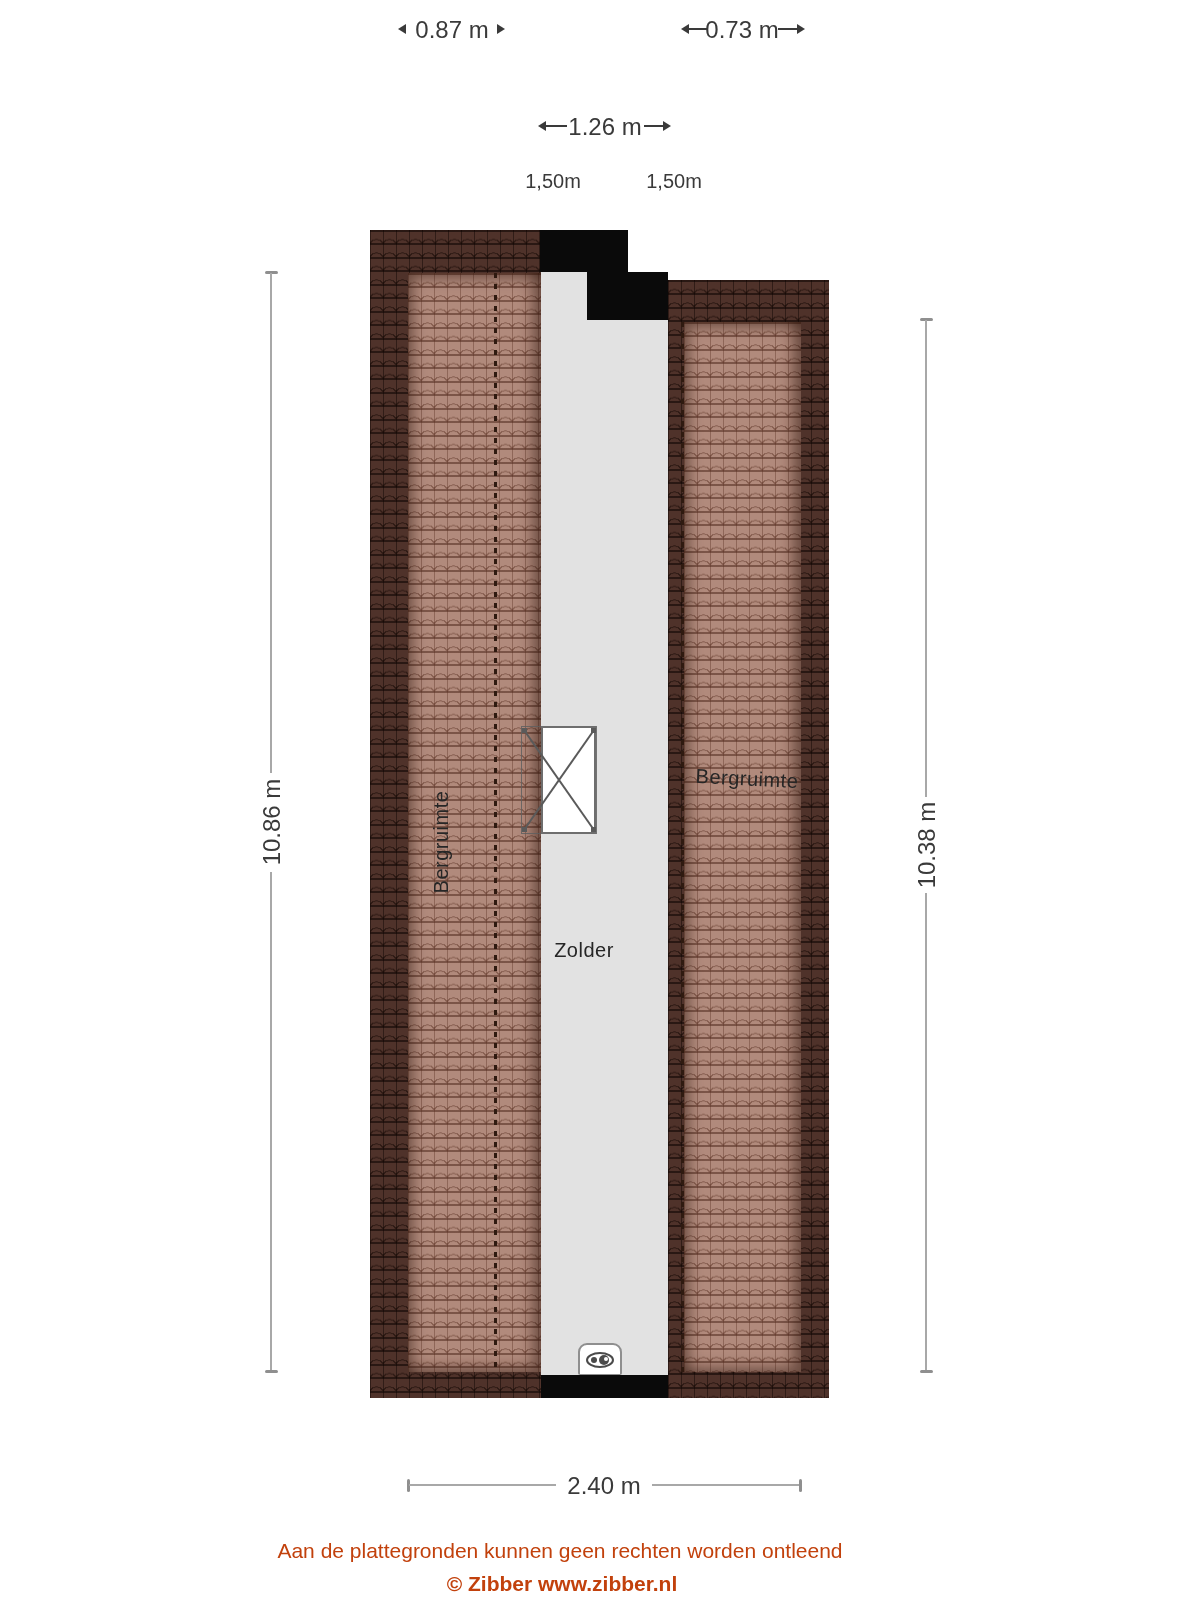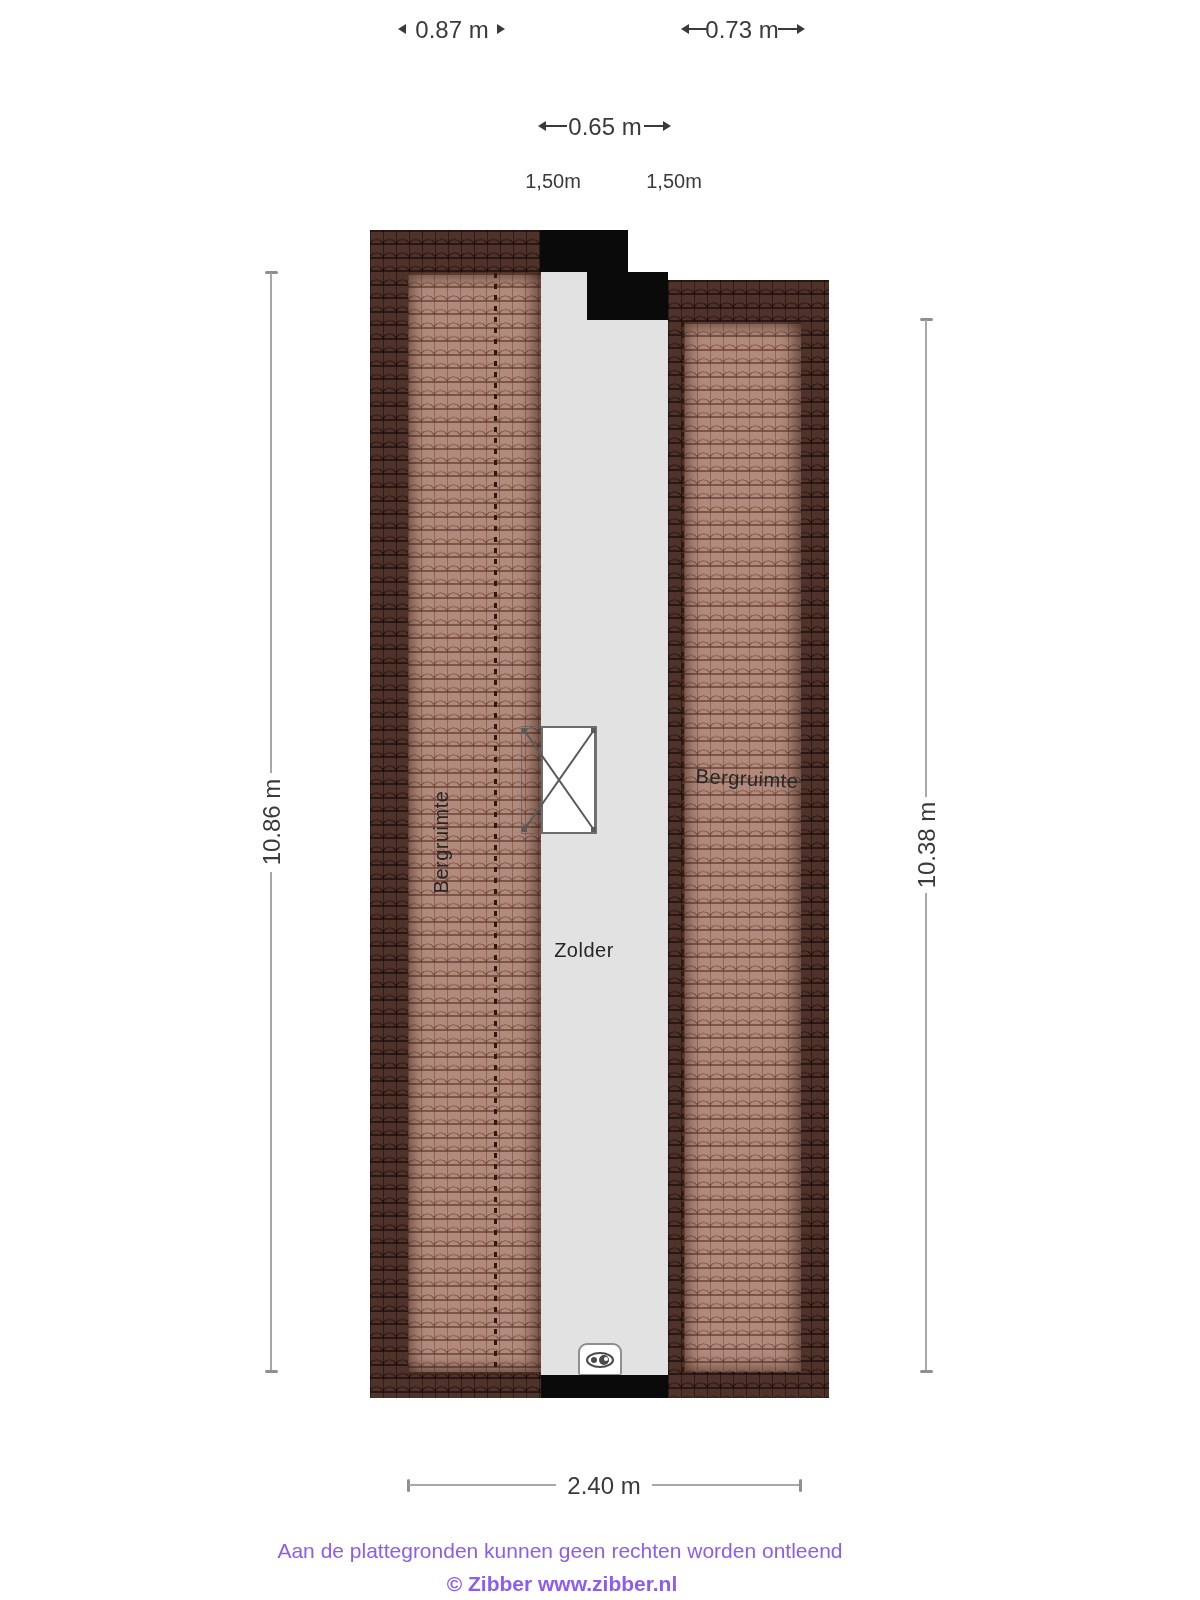--- a/index.html
+++ b/index.html
@@ -57,21 +57,21 @@
   .dim-text-sm{font-size:20px;color:#3a3a3a;white-space:nowrap;}
   .room-text{font-size:20px;color:#262626;white-space:nowrap;letter-spacing:0.5px;}
   .center-anchor{transform:translate(-50%,-50%);}
   .rot-ccw{transform:translate(-50%,-50%) rotate(-90deg);}
   .rot-3{transform:translate(-50%,-50%) rotate(3deg);}
 
   .arr-l{width:0;height:0;border-top:5px solid rgba(0,0,0,0);border-bottom:5px solid rgba(0,0,0,0);border-right:8px solid #3a3a3a;}
   .arr-r{width:0;height:0;border-top:5px solid rgba(0,0,0,0);border-bottom:5px solid rgba(0,0,0,0);border-left:8px solid #3a3a3a;}
   .shaft-h{height:2px;background:#3a3a3a;}
 
-  .footer-text{font-size:21px;color:#8b5cf6;white-space:nowrap;}
+  .footer-text{font-size:21px;color:#c2410c;white-space:nowrap;}
 </style>
 </head>
 <body>
 
 <div class="canvas">
 
   <div class="abs tiles-dark" style="left:370px;top:230px;width:171px;height:1168px;">
     <div class="abs tiles-light inner-soft" style="left:38px;top:43px;width:133px;height:1099px;"></div>
   </div>
   <div class="abs tiles-dark" style="left:668px;top:280px;width:161px;height:1118px;">
@@ -117,21 +117,21 @@
   <div class="abs arr-r" style="left:497px;top:24px;"></div>
 
   <div class="abs arr-l" style="left:681px;top:24px;"></div>
   <div class="abs shaft-h" style="left:688px;top:28px;width:20px;"></div>
   <div class="abs dim-text center-anchor" style="left:742px;top:30px;">0.73 m</div>
   <div class="abs shaft-h" style="left:778px;top:28px;width:20px;"></div>
   <div class="abs arr-r" style="left:797px;top:24px;"></div>
 
   <div class="abs arr-l" style="left:538px;top:121px;"></div>
   <div class="abs shaft-h" style="left:545px;top:125px;width:22px;"></div>
-  <div class="abs dim-text center-anchor" style="left:605px;top:127px;">0.65 m</div>
+  <div class="abs dim-text center-anchor" style="left:605px;top:127px;">1.26 m</div>
   <div class="abs shaft-h" style="left:644px;top:125px;width:22px;"></div>
   <div class="abs arr-r" style="left:663px;top:121px;"></div>
 
   <div class="abs dim-text-sm center-anchor" style="left:553px;top:181px;">1,50m</div>
   <div class="abs dim-text-sm center-anchor" style="left:674px;top:181px;">1,50m</div>
 
   <div class="abs dim-cap-h" style="left:265px;top:271px;"></div>
   <div class="abs dim-seg-v" style="left:270px;top:273px;height:500px;"></div>
   <div class="abs dim-text rot-ccw" style="left:272px;top:822px;">10.86 m</div>
   <div class="abs dim-seg-v" style="left:270px;top:872px;height:500px;"></div>

